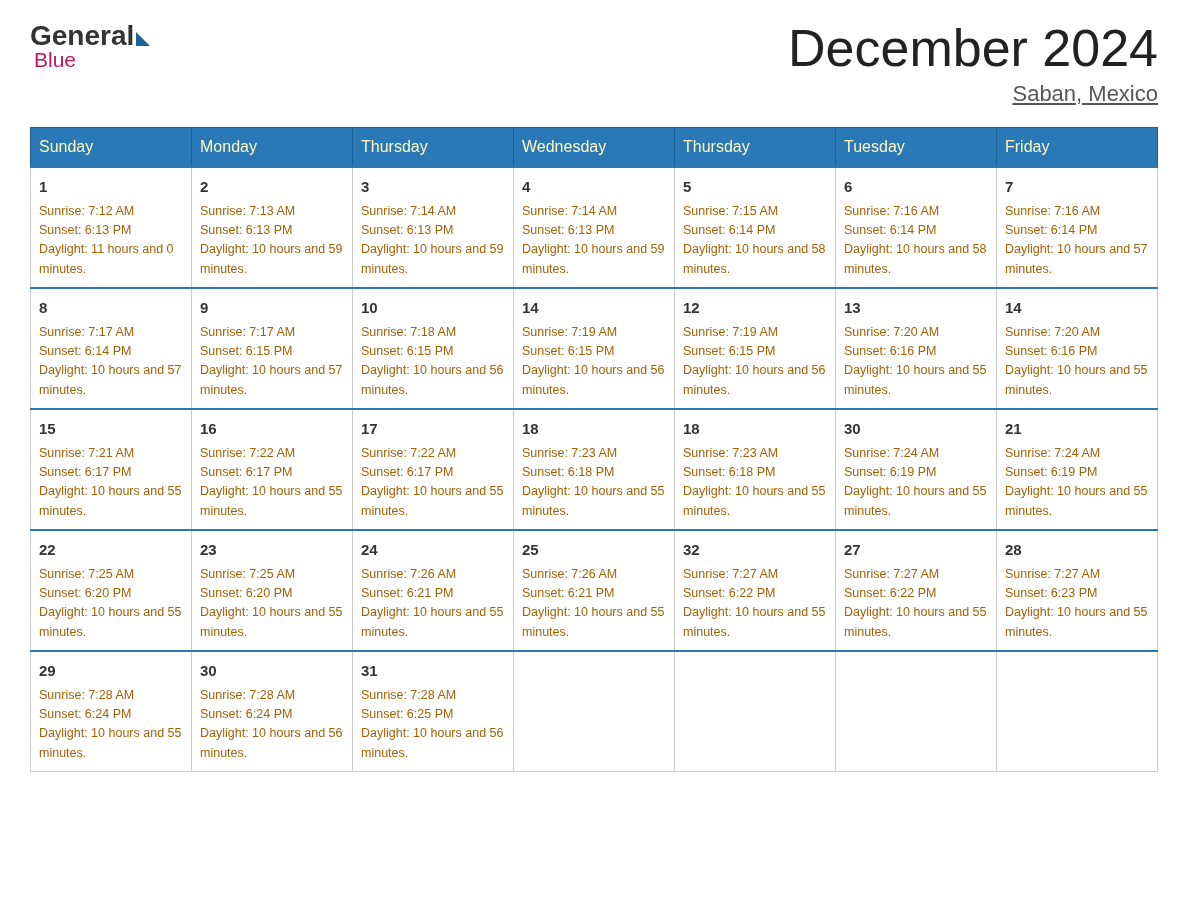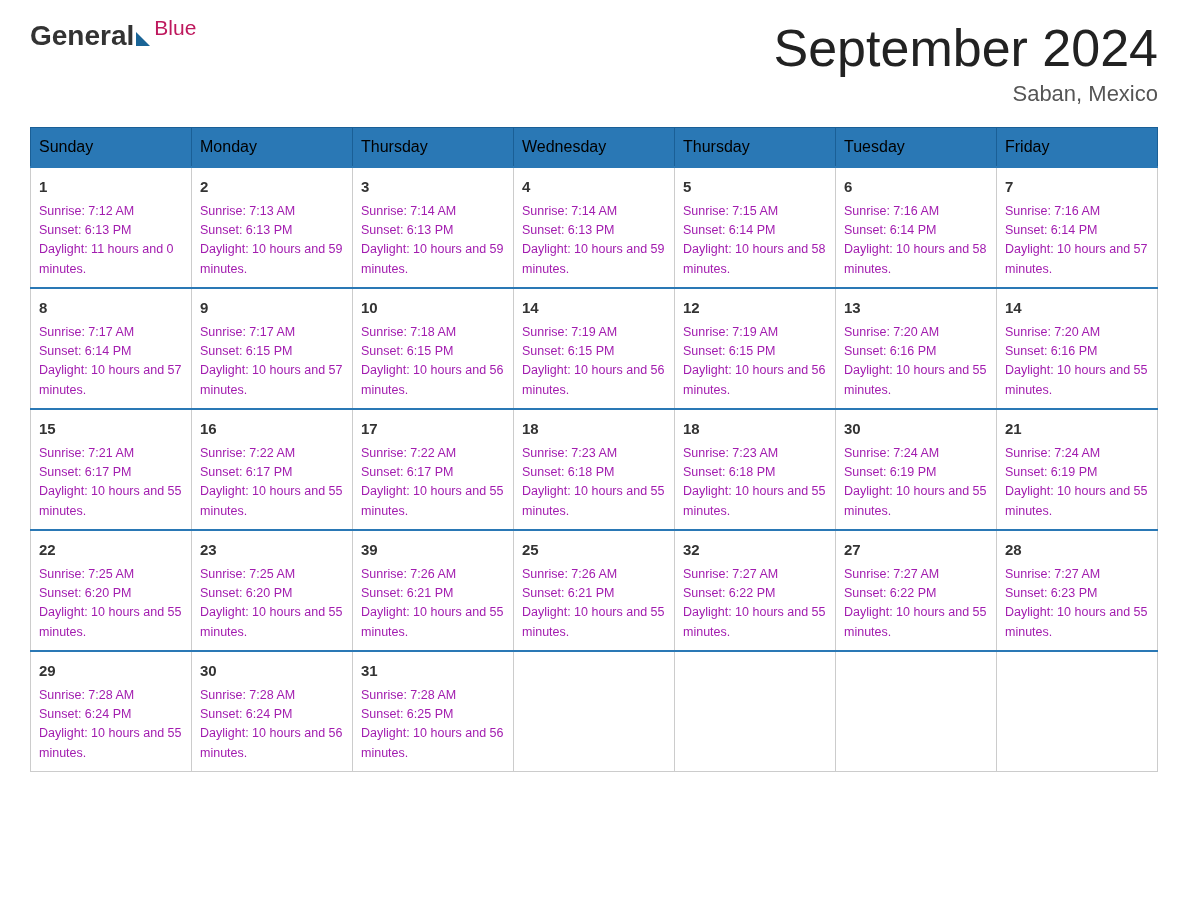--- a/index.html
+++ b/index.html
@@ -12,21 +12,21 @@
       padding: 20px 30px;
     }
     .header {
       display: flex;
       justify-content: space-between;
       align-items: flex-start;
       margin-bottom: 20px;
     }
     .logo {
       display: flex;
-      flex-direction: row;
+      flex-direction: column;
       align-items: flex-start;
     }
     .logo-text {
       display: flex;
       align-items: center;
     }
     .logo-general {
       font-size: 28px;
       font-weight: bold;
       color: #333;
@@ -46,29 +46,30 @@
     .month-title {
       font-size: 52px;
       font-weight: normal;
       color: #222;
       line-height: 1.1;
     }
     .location {
       font-size: 22px;
       color: #555;
       margin-top: 4px;
+      text-decoration: underline;
     }
     .calendar-table {
       width: 100%;
       border-collapse: collapse;
       table-layout: fixed;
     }
     .calendar-table th {
       background-color: #2a78b5;
-      color: #000000;
+      color: #fef9c3;
       font-size: 16px;
       font-weight: normal;
       padding: 10px 8px;
       text-align: left;
       border: 1px solid #1a5f96;
     }
     .calendar-table td {
       vertical-align: top;
       border: 1px solid #ccc;
       padding: 8px;
@@ -80,42 +81,42 @@
       background: #fff;
     }
     .day-number {
       font-size: 15px;
       font-weight: bold;
       margin-bottom: 3px;
       display: block;
     }
     .day-info {
       font-size: 12.5px;
-      color: #a21caf;
+      color: #a16207;
       line-height: 1.55;
     }
     .week-row td {
       border-top: 2px solid #2a78b5;
     }
   </style>
 </head>
 <body>
 
 <div class="header">
   <div class="logo">
     <div class="logo-text">
       <span class="logo-general">General</span>
       <div class="logo-arrow"></div>
     </div>
     <div style="display:flex; align-items:center; margin-top:-4px; padding-left: 4px;">
       <span style="font-size:21px; font-weight:normal; color:#be185d;">Blue</span>
     </div>
   </div>
   <div class="title-section">
-    <div class="month-title">September 2024</div>
+    <div class="month-title">December 2024</div>
     <div class="location">Saban, Mexico</div>
   </div>
 </div>
 
 <table class="calendar-table">
   <thead>
     <tr>
     <th>Sunday</th>
         <th>Monday</th>
         <th>Thursday</th>
@@ -219,21 +220,21 @@
       <tr class="week-row">
         <td>
           <span class="day-number">22</span>
           <div class="day-info">Sunrise: 7:25 AM<br>Sunset: 6:20 PM<br>Daylight: 10 hours and 55 minutes.</div>
         </td>
         <td>
           <span class="day-number">23</span>
           <div class="day-info">Sunrise: 7:25 AM<br>Sunset: 6:20 PM<br>Daylight: 10 hours and 55 minutes.</div>
         </td>
         <td>
-          <span class="day-number">39</span>
+          <span class="day-number">24</span>
           <div class="day-info">Sunrise: 7:26 AM<br>Sunset: 6:21 PM<br>Daylight: 10 hours and 55 minutes.</div>
         </td>
         <td>
           <span class="day-number">25</span>
           <div class="day-info">Sunrise: 7:26 AM<br>Sunset: 6:21 PM<br>Daylight: 10 hours and 55 minutes.</div>
         </td>
         <td>
           <span class="day-number">32</span>
           <div class="day-info">Sunrise: 7:27 AM<br>Sunset: 6:22 PM<br>Daylight: 10 hours and 55 minutes.</div>
         </td>

